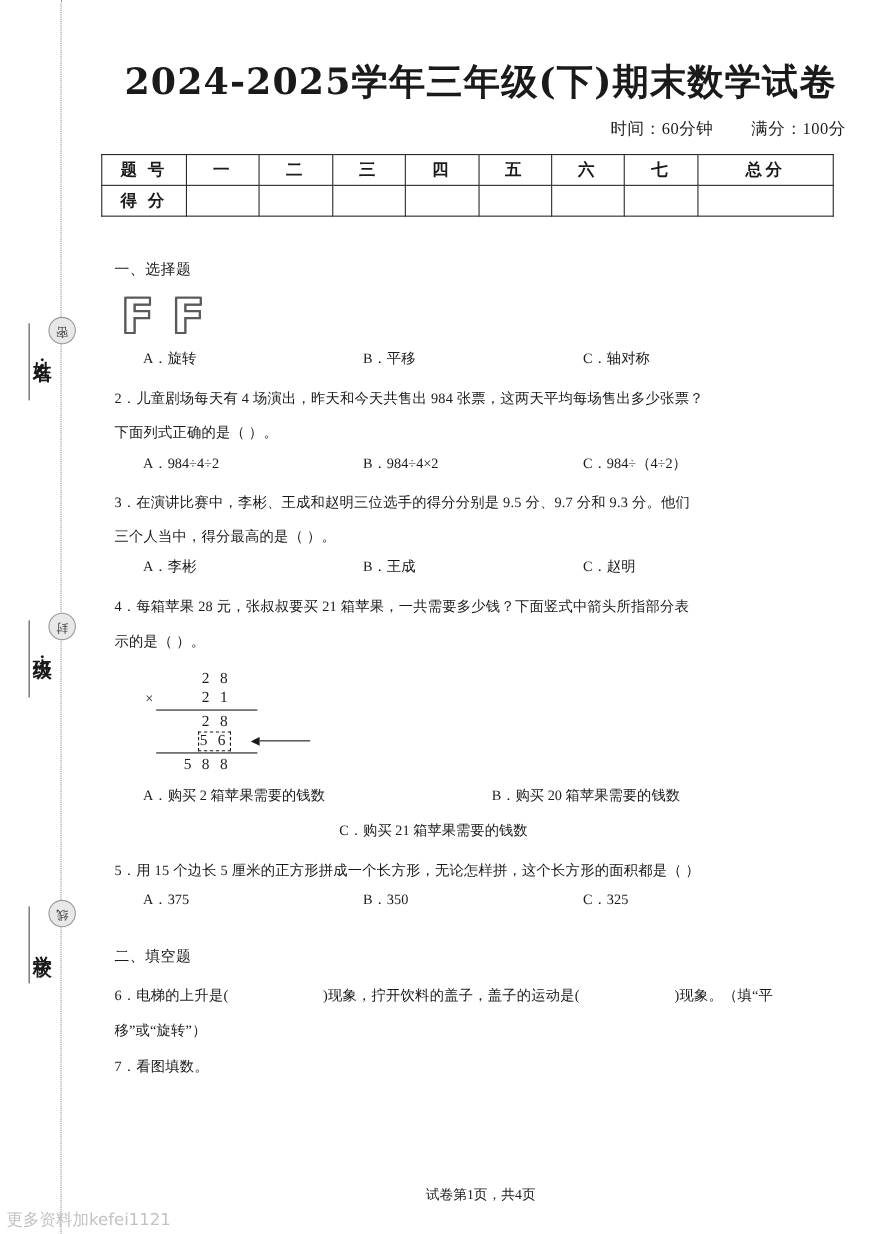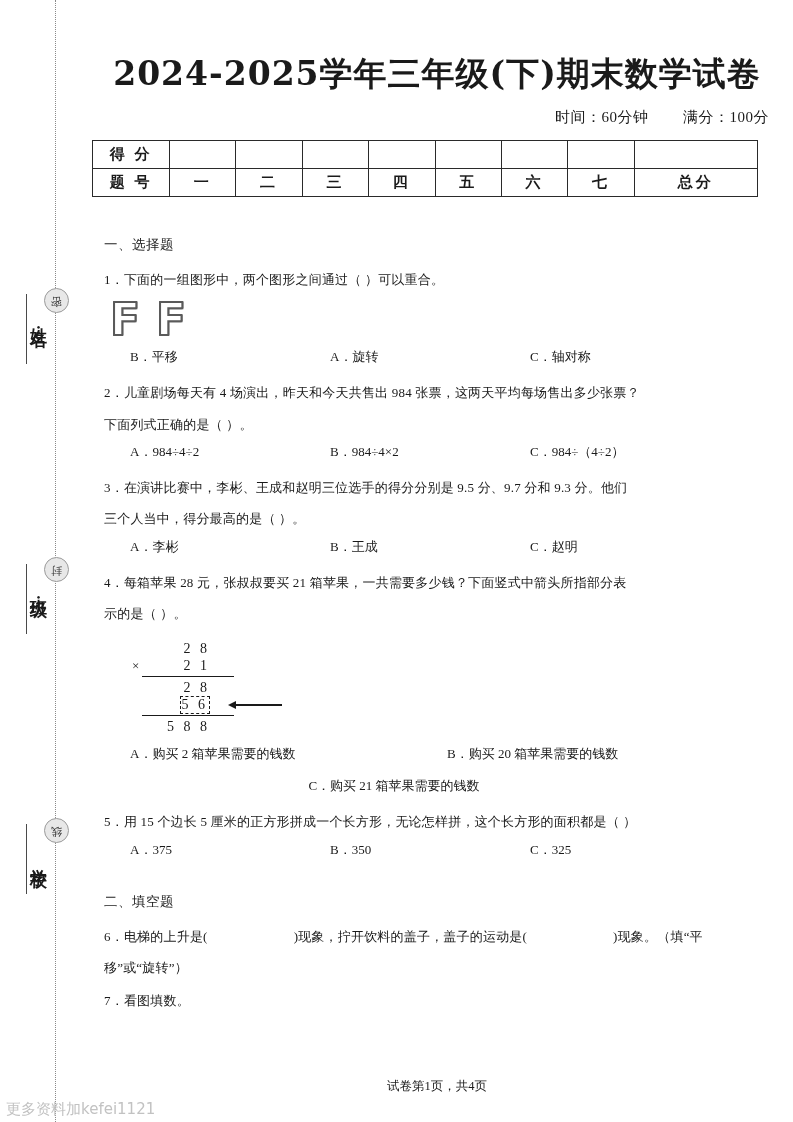--- a/index.html
+++ b/index.html
@@ -267,56 +267,55 @@
 
   <div class="meta-line">
     <span>时间：60分钟</span>
     <span class="gap"></span>
     <span>满分：100分</span>
   </div>
 
   <table class="score-table">
     <tbody>
         <tr>
-      <td class="lab">得 分</td>
-      <td class="blank"></td>
-      <td class="blank"></td>
-      <td class="blank"></td>
-      <td class="blank"></td>
-      <td class="blank"></td>
-      <td class="blank"></td>
-      <td class="blank"></td>
-      <td class="blank"></td>
-    </tr>
-    <tr>
       <td class="lab">题 号</td>
       <td>一</td>
       <td>二</td>
       <td>三</td>
       <td>四</td>
       <td>五</td>
       <td>六</td>
       <td>七</td>
       <td>总分</td>
     </tr>
+    <tr>
+      <td class="lab">得 分</td>
+      <td class="blank"></td>
+      <td class="blank"></td>
+      <td class="blank"></td>
+      <td class="blank"></td>
+      <td class="blank"></td>
+      <td class="blank"></td>
+      <td class="blank"></td>
+      <td class="blank"></td>
+    </tr>
   </tbody>
     </table>
 
   <div class="content">
 
     <div class="sec-head">一、选择题</div>
 
-    <div class="q">1．下面的一组图形中，两个图形之间通过（    ）可以重合。</div>
     <div class="f-figure">
       <span class="f-glyph">F</span>
       <span class="f-glyph">F</span>
     </div>
     <div class="opts">
+      <span class="o">A．旋转</span>
       <span class="o">B．平移</span>
-      <span class="o">A．旋转</span>
       <span class="o">C．轴对称</span>
     </div>
 
     <div class="q">2．儿童剧场每天有 4 场演出，昨天和今天共售出 984 张票，这两天平均每场售出多少张票？</div>
     <div class="q">下面列式正确的是（    ）。</div>
     <div class="opts">
       <span class="o">A．984÷4÷2</span>
       <span class="o">B．984÷4×2</span>
       <span class="o">C．984÷（4÷2）</span>
     </div>

